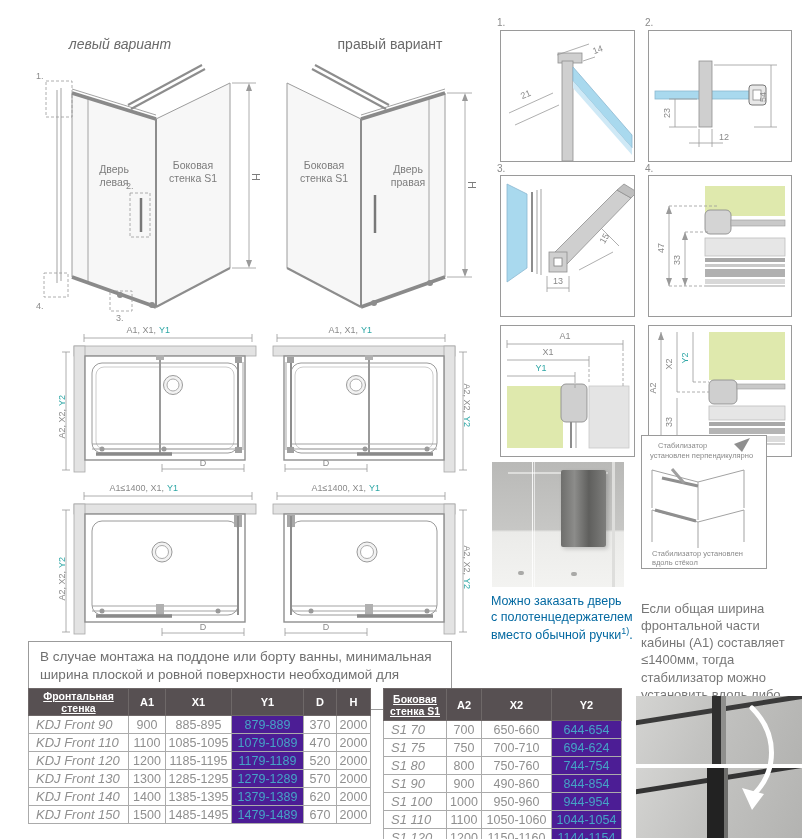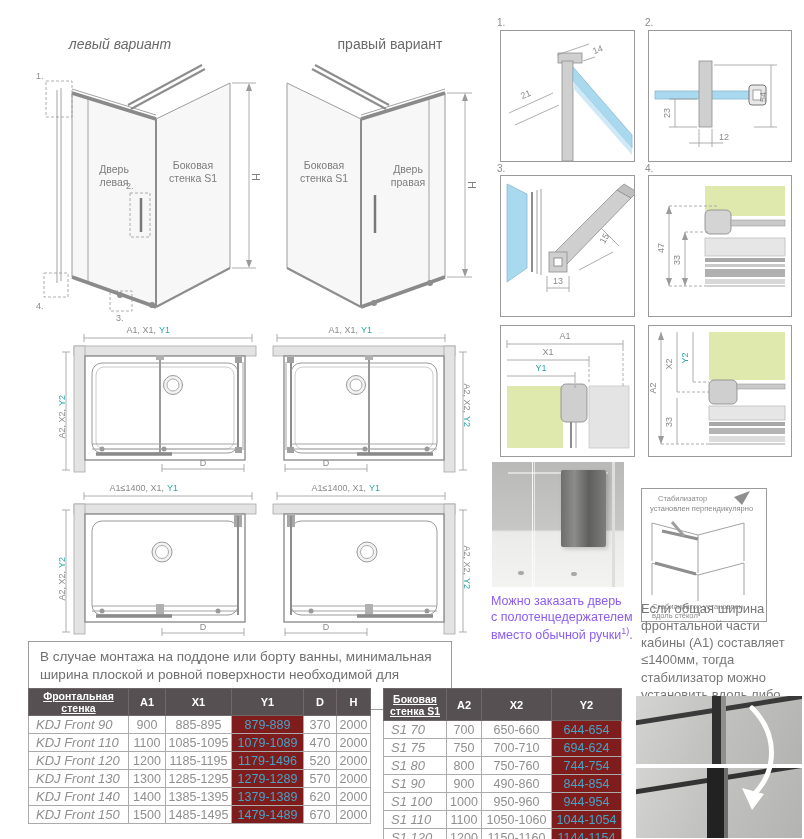--- a/index.html
+++ b/index.html
@@ -17,27 +17,27 @@
   .dash{stroke:#9a9a9a;stroke-width:0.8;stroke-dasharray:3 2;fill:none;}
   .dims{font-size:9px;fill:#8a8a8a;}
   .lbl{font-size:10.5px;fill:#7c7c7c;}
   .teal{fill:#2fa7a6;}
   .glass{fill:#a9d9ee;stroke:#8bb8d0;stroke-width:0.8;}
   .glass2{fill:#cfe9f6;stroke:none;}
   .green{fill:#dfe9ad;stroke:none;}
   .metal{fill:#cfcfcf;stroke:#8f8f8f;stroke-width:0.8;}
   .metal2{fill:#e6e6e6;stroke:#bdbdbd;stroke-width:0.8;}
   .pane{fill:#f7f7f7;stroke:#9c9c9c;stroke-width:1;}
-  .caption{font-size:12.5px;color:#8b5cf6;line-height:1.3;}
+  .caption{font-size:12.5px;color:#0369a1;line-height:1.3;}
   .note{position:absolute;border:1px solid #9b9b9b;font-size:13.5px;color:#6f6f6f;padding:6px 11px;line-height:1.35;background:#fff;}
   table.spec{border-collapse:collapse;table-layout:fixed;font-size:12.5px;color:#8f8f8f;background:#fff;}
   table.spec th{background:#575052;color:#fff;font-weight:bold;border:1px solid #6e6868;padding:1px 2px;}
   table.spec td{border:1px solid #ababab;text-align:center;height:17px;padding:0 2px;background:#fff;}
   table.spec td.name{text-align:left;padding-left:7px;font-size:13px;font-style:italic;}
-  table.spec td.yy{color:#45a3c6;background:#7f1d1d;}
+  table.spec td.yy{color:#45a3c6;background:#4c1d95;}
   .colh{font-size:11px;}
   .nameh{font-size:10.5px;text-decoration:underline;}
   .photo{position:absolute;overflow:hidden;background:linear-gradient(180deg,#b9b9b7 0%,#c7c7c5 54%,#ebebE9 56%,#f3f3f1 100%);}
   .ppic{position:absolute;overflow:hidden;background:linear-gradient(115deg,#d4d4d2 0%,#c2c2c0 45%,#b3b3b1 100%);}
   .infotext{font-size:13px;color:#777;line-height:1.32;}
 </style>
 </head>
 <body>
 
 <div id="page">
@@ -401,21 +401,21 @@
     <div class="abs" style="right:7%;top:0;width:3px;height:100%;background:#dededc;"></div>
     <div class="abs" style="left:20%;bottom:10%;width:6px;height:4px;border-radius:2px;background:#a9a9a7;"></div>
     <div class="abs" style="left:60%;bottom:9%;width:6px;height:4px;border-radius:2px;background:#a9a9a7;"></div>
   </div>
   <div class="abs caption" style="left:491px;top:593px;width:160px;">
     <div>Можно заказать дверь</div>
     <div>с полотенцедержателем</div>
     <div><span>вместо обычной ручки</span><sup style="font-size:9px;">1)</sup><span>.</span></div>
   </div>
 
-  <div class="dbox" style="left:641px;top:488px;">
+  <div class="dbox" style="left:641px;top:435px;">
     <svg width="124" height="132" viewBox="0 0 124 132">
       <text class="dims" x="16" y="12" style="font-size:7.5px;">Стабилизатор</text>
       <text class="dims" x="8" y="22" style="font-size:7.5px;">установлен перпендикулярно</text>
       <polygon points="92,8 108,2 100,16" fill="#8f8f8f"></polygon>
       <line class="ln" x1="10" y1="34" x2="10" y2="72"></line>
         <line class="ln" x1="56" y1="46" x2="56" y2="84"></line>
         <line class="ln" x1="102" y1="34" x2="102" y2="72"></line>
       <line class="ln" x1="10" y1="34" x2="56" y2="46"></line>
         <line class="ln" x1="56" y1="46" x2="102" y2="34"></line>
       <line x1="20" y1="42" x2="56" y2="50" stroke="#8f8f8f" stroke-width="3"></line>
@@ -466,21 +466,21 @@
             <td>1100</td>
             <td>1085-1095</td>
             <td class="yy">1079-1089</td>
             <td>470</td>
             <td>2000</td>
           </tr>
       <tr>
             <td class="name">KDJ Front 120</td>
             <td>1200</td>
             <td>1185-1195</td>
-            <td class="yy">1179-1496</td>
+            <td class="yy">1179-1189</td>
             <td>520</td>
             <td>2000</td>
           </tr>
       <tr>
             <td class="name">KDJ Front 130</td>
             <td>1300</td>
             <td>1285-1295</td>
             <td class="yy">1279-1289</td>
             <td>570</td>
             <td>2000</td>

